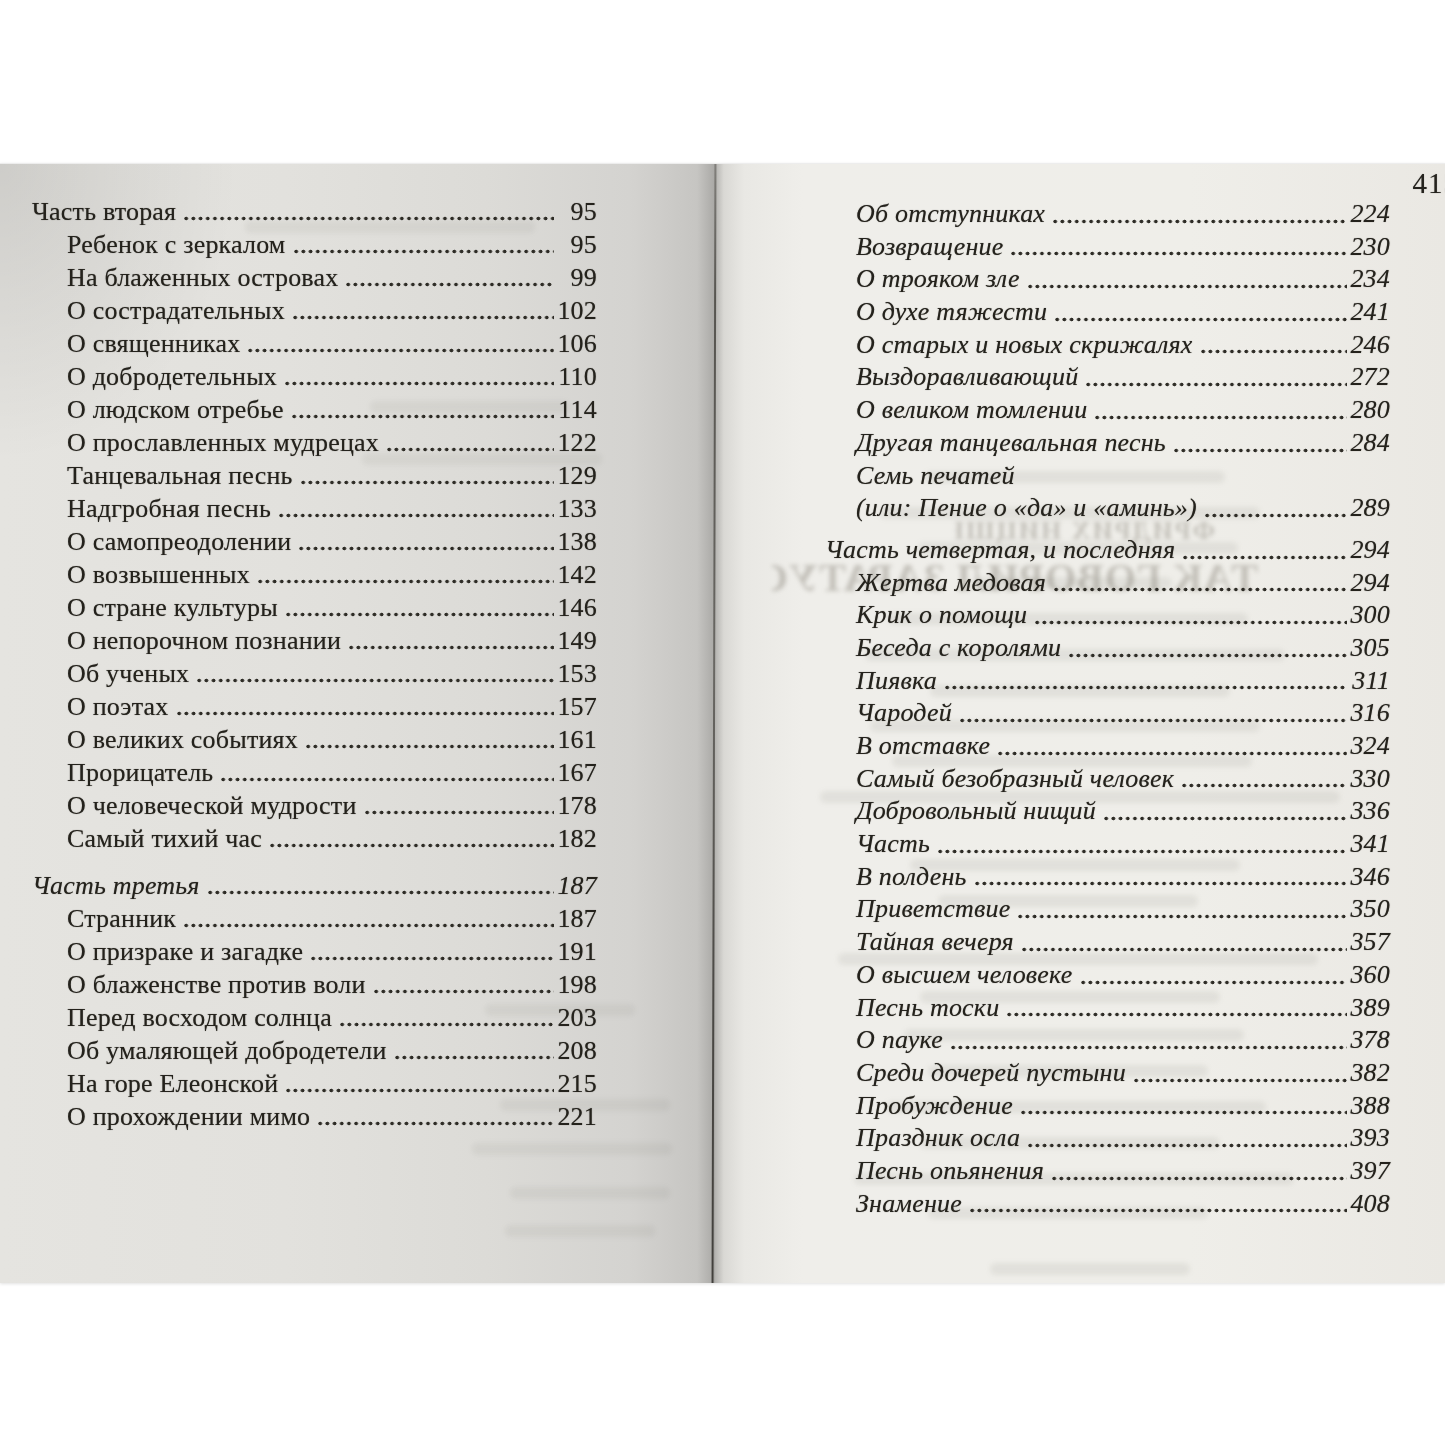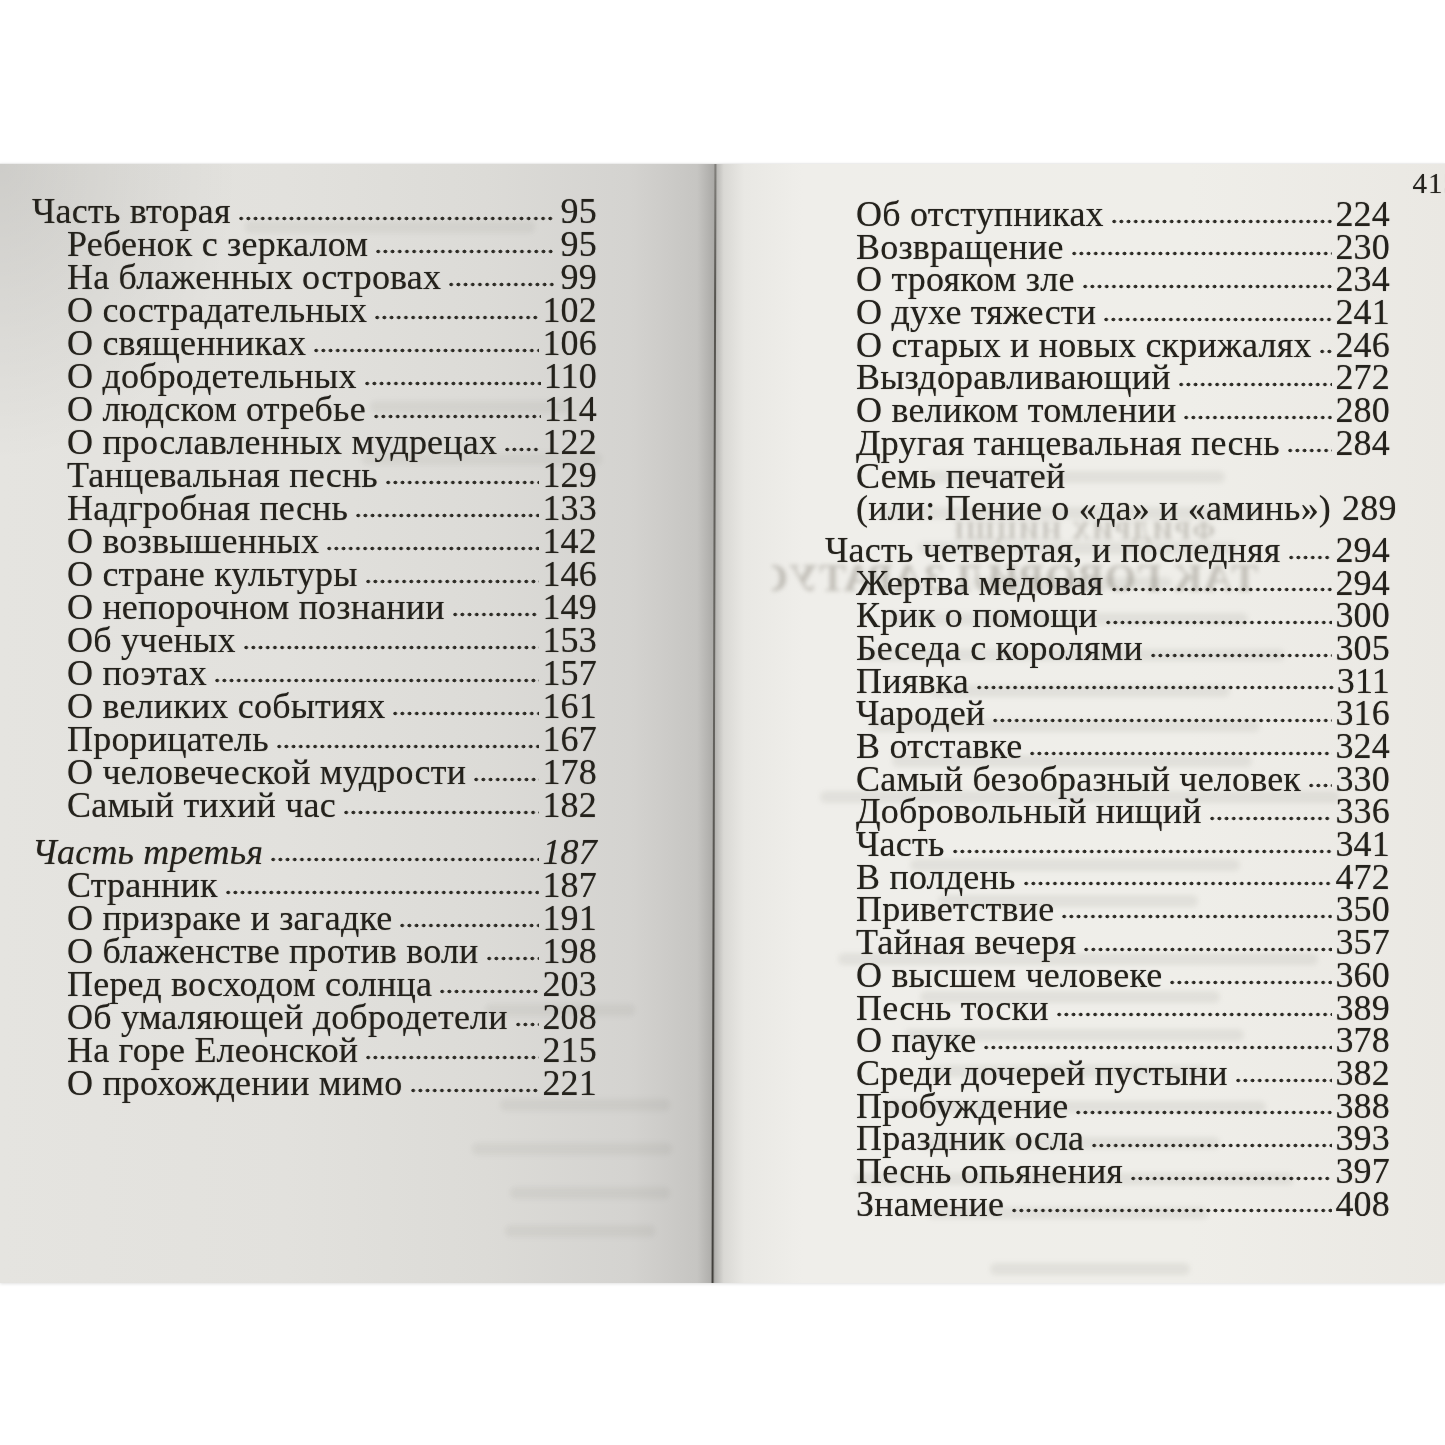--- a/index.html
+++ b/index.html
@@ -37,26 +37,26 @@
     filter:blur(0.6px);
     transform:rotate(0.15deg);
   }
   
   .folio {
     position:absolute; top:167px; right:-14px;
     font-size:29px; color:#24221d; letter-spacing:1px;
     text-shadow:0 0 1px rgba(36,34,29,0.5);
   }
   
-  .toc { position:absolute; font-size:36px; color:#24221c; letter-spacing:0.2px; }
+  .toc { position:absolute; font-size:26px; color:#24221c; letter-spacing:0.2px; }
   #toc-left  { left:32px;  top:195px; width:565px; }
   #toc-right { left:825px; top:198px; width:565px; }
   .toc-row { display:flex; align-items:baseline; white-space:nowrap; }
   #toc-left  .toc-row { height:33px;   line-height:33px; }
-  #toc-right .toc-row { height:32.7px; line-height:32.7px; }
+  #toc-right .toc-row { height:32.7px; line-height:32.7px;font-style:italic; }
   #toc-left  .toc-row.item { padding-left:35px;align-items:flex-end; }
   #toc-right .toc-row.item { padding-left:31px; }
   #toc-left  .toc-row.gap  { margin-top:14px;font-style:italic; }
   #toc-right .toc-row.gap  { margin-top:9px; }
   .toc-label, .toc-page { text-shadow:0 0 1px rgba(36,33,27,0.55); }
   .toc-leader {
     flex:1 1 auto; align-self:flex-end;
     height:5px; margin:0 3px 7px 8px;
     background-image:radial-gradient(circle at 2.2px 2.5px, #2e2c26 1.6px, rgba(46,44,38,0) 2.15px);
     background-size:7.2px 5px; background-repeat:repeat-x;
@@ -167,20 +167,25 @@
         <span class="toc-label">Танцевальная песнь</span>
         <span class="toc-leader"></span>
         <span class="toc-page">129</span>
       </div>
       <div class="toc-row item">
         <span class="toc-label">Надгробная песнь</span>
         <span class="toc-leader"></span>
         <span class="toc-page">133</span>
       </div>
       <div class="toc-row item">
+        <span class="toc-label">О самопреодолении</span>
+        <span class="toc-leader"></span>
+        <span class="toc-page">138</span>
+      </div>
+      <div class="toc-row item">
         <span class="toc-label">О возвышенных</span>
         <span class="toc-leader"></span>
         <span class="toc-page">142</span>
       </div>
       <div class="toc-row item">
         <span class="toc-label">О стране культуры</span>
         <span class="toc-leader"></span>
         <span class="toc-page">146</span>
       </div>
       <div class="toc-row item">
@@ -354,21 +359,21 @@
         <span class="toc-page">336</span>
       </div>
       <div class="toc-row item">
         <span class="toc-label">Часть</span>
         <span class="toc-leader"></span>
         <span class="toc-page">341</span>
       </div>
       <div class="toc-row item">
         <span class="toc-label">В полдень</span>
         <span class="toc-leader"></span>
-        <span class="toc-page">472</span>
+        <span class="toc-page">346</span>
       </div>
       <div class="toc-row item">
         <span class="toc-label">Приветствие</span>
         <span class="toc-leader"></span>
         <span class="toc-page">350</span>
       </div>
       <div class="toc-row item">
         <span class="toc-label">Тайная вечеря</span>
         <span class="toc-leader"></span>
         <span class="toc-page">357</span>

